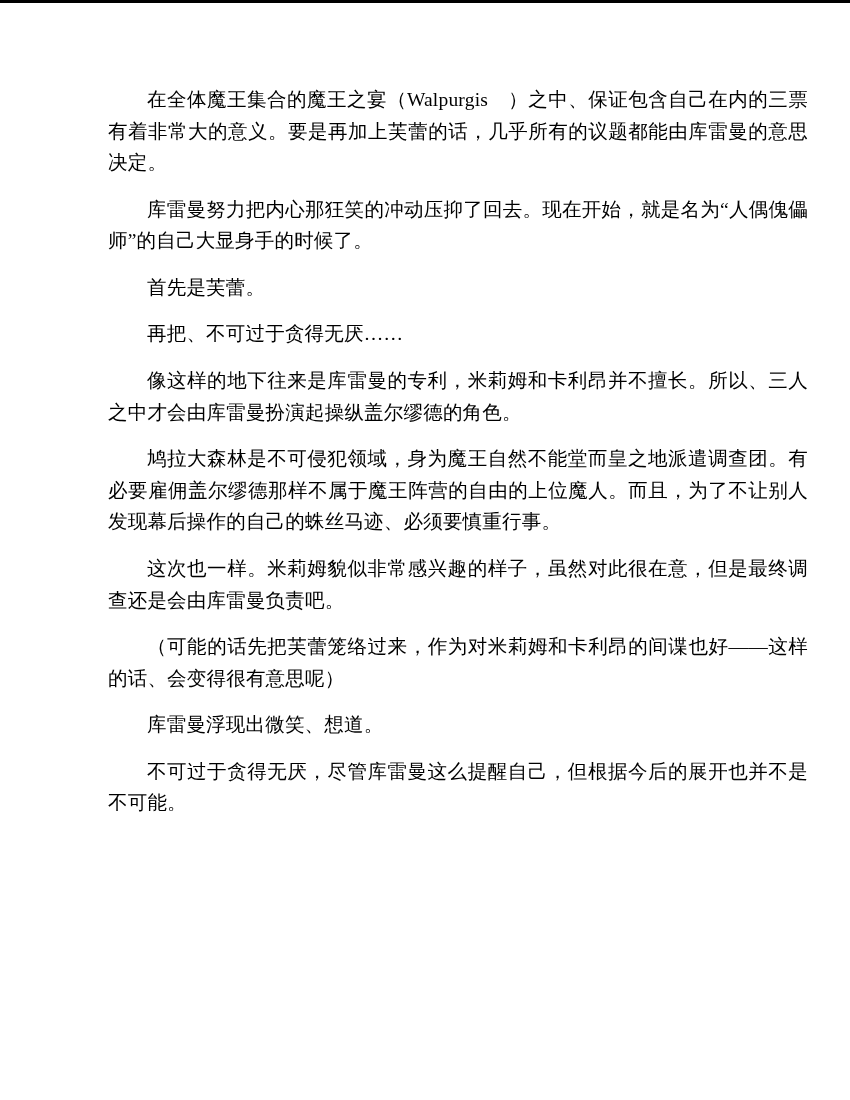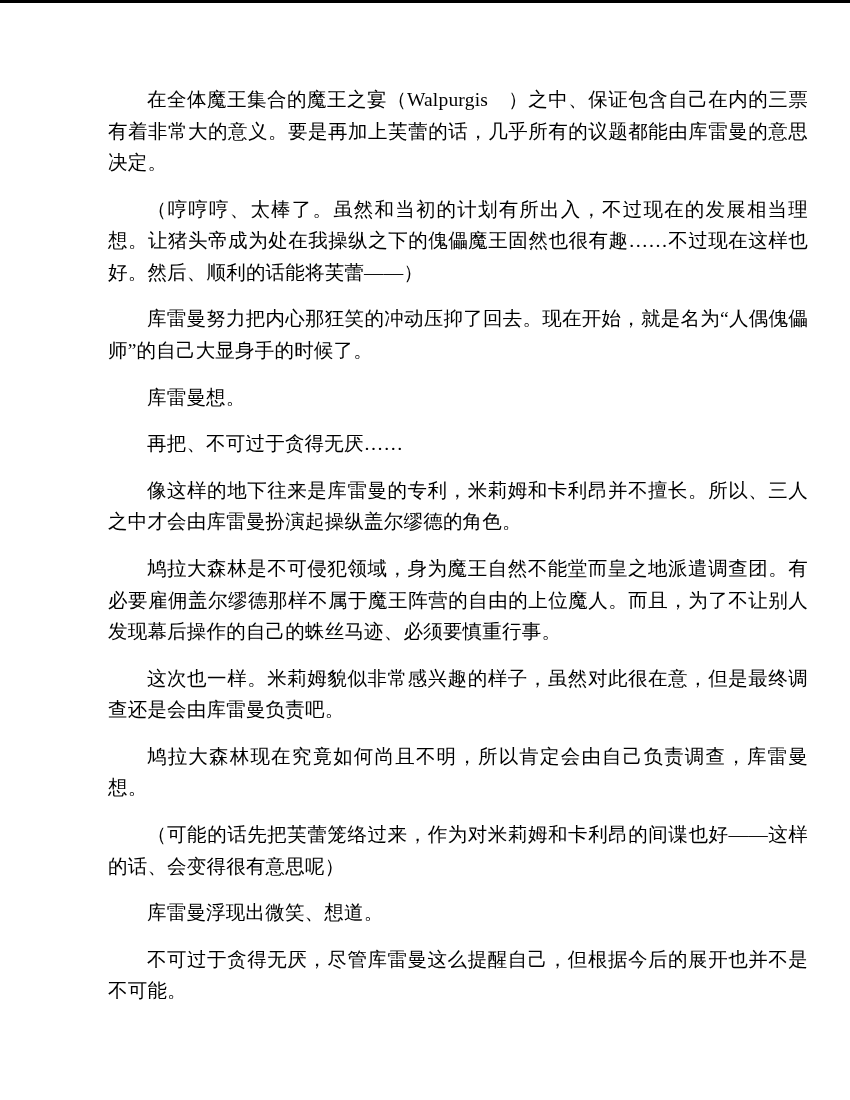--- a/index.html
+++ b/index.html
@@ -46,25 +46,23 @@
     margin-bottom: 0;
   }
 </style>
 </head>
 <body>
 
 <div class="page">
   <div class="page-border-top"></div>
   <div class="body-text">
     <p class="para">在全体魔王集合的魔王之宴（Walpurgis　）之中、保证包含自己在内的三票有着非常大的意义。要是再加上芙蕾的话，几乎所有的议题都能由库雷曼的意思决定。</p>
-    <p class="para">（哼哼哼、太棒了。虽然和当初的计划有所出入，不过现在的发展相当理想。让猪头帝成为处在我操纵之下的傀儡魔王固然也很有趣……不过现在这样也好。然后、顺利的话能将芙蕾——）</p>
     <p class="para">库雷曼努力把内心那狂笑的冲动压抑了回去。现在开始，就是名为“人偶傀儡师”的自己大显身手的时候了。</p>
-    <p class="para">库雷曼想。</p>
+    <p class="para">首先是芙蕾。</p>
     <p class="para">再把、不可过于贪得无厌……</p>
     <p class="para">像这样的地下往来是库雷曼的专利，米莉姆和卡利昂并不擅长。所以、三人之中才会由库雷曼扮演起操纵盖尔缪德的角色。</p>
     <p class="para">鸠拉大森林是不可侵犯领域，身为魔王自然不能堂而皇之地派遣调查团。有必要雇佣盖尔缪德那样不属于魔王阵营的自由的上位魔人。而且，为了不让别人发现幕后操作的自己的蛛丝马迹、必须要慎重行事。</p>
     <p class="para">这次也一样。米莉姆貌似非常感兴趣的样子，虽然对此很在意，但是最终调查还是会由库雷曼负责吧。</p>
-    <p class="para">鸠拉大森林现在究竟如何尚且不明，所以肯定会由自己负责调查，库雷曼想。</p>
     <p class="para">（可能的话先把芙蕾笼络过来，作为对米莉姆和卡利昂的间谍也好——这样的话、会变得很有意思呢）</p>
     <p class="para">库雷曼浮现出微笑、想道。</p>
     <p class="para">不可过于贪得无厌，尽管库雷曼这么提醒自己，但根据今后的展开也并不是不可能。</p>
   </div>
 </div>
 
 </body></html>

